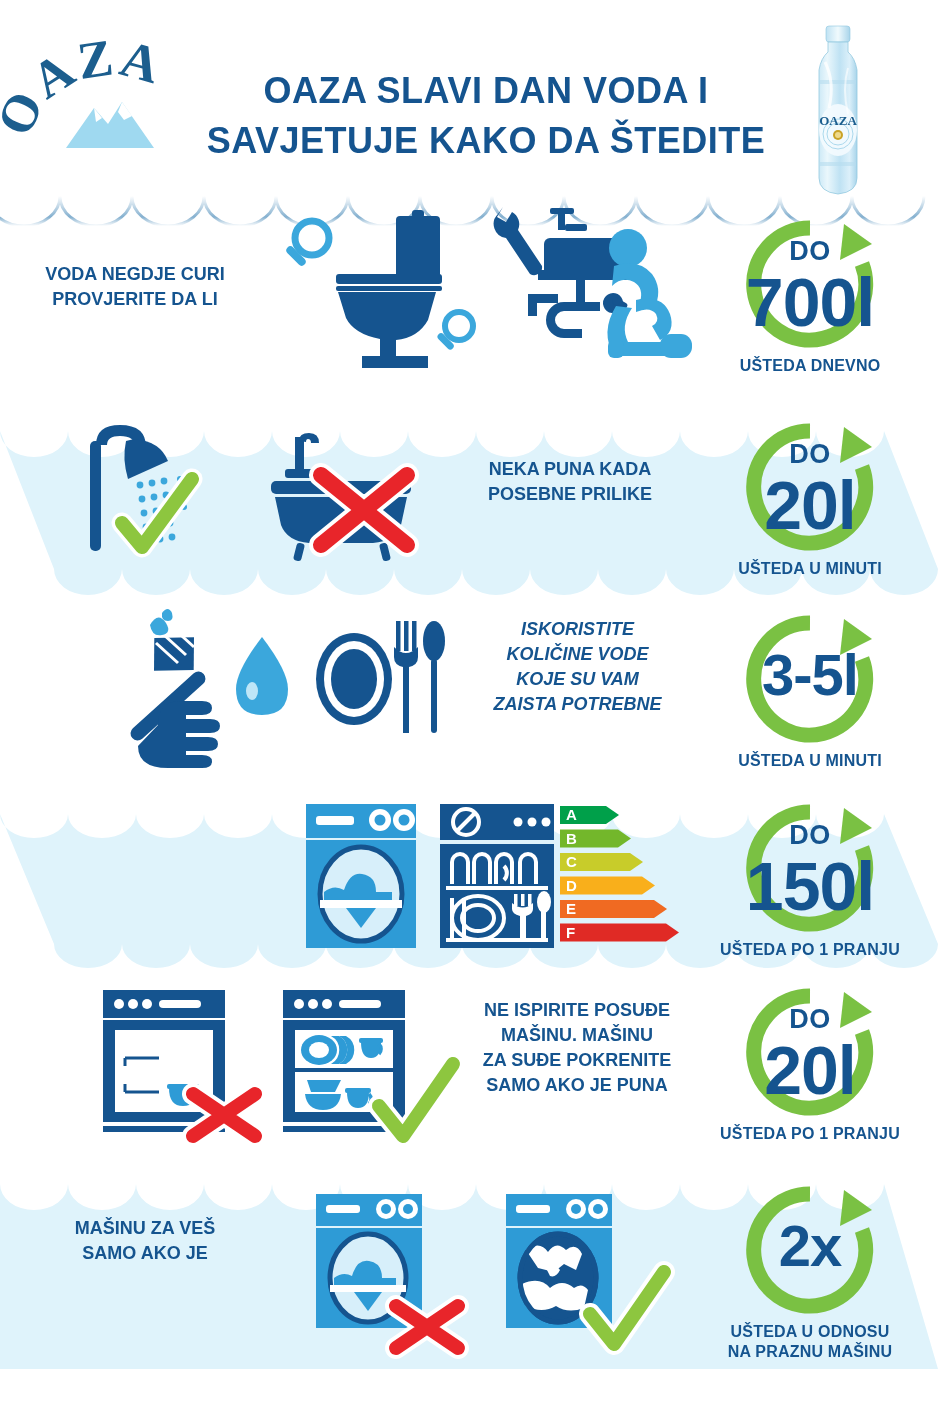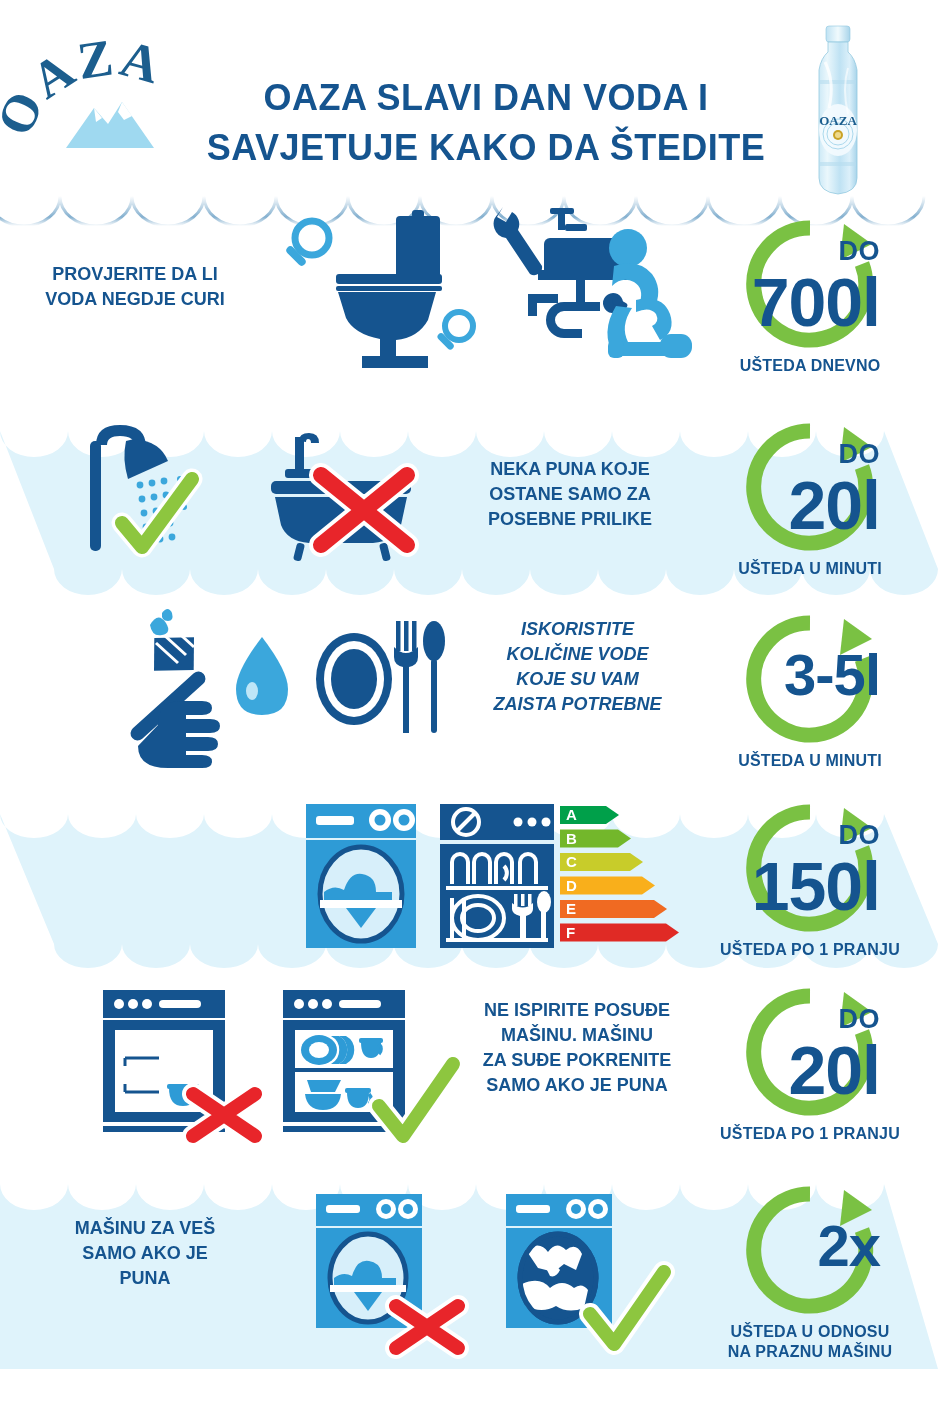--- a/index.html
+++ b/index.html
@@ -14,21 +14,20 @@
   
   .header {
     position: relative; width: 938px; height: 200px; background: #ffffff;
   }
   .logo {
     position: absolute; left: 22px; top: 48px; width: 170px; height: 115px;
   }
   .title-wrap {
     position: absolute; left: 196px; top: 66px; width: 580px;
     text-align: center;
-    margin-top: 7px;
   }
   .title-line {
     color: #15548F; font-size: 36px; font-weight: bold; letter-spacing: 0.5px;
     line-height: 50px; white-space: nowrap;
   }
   .bottle { position: absolute; left: 795px; top: 22px; width: 86px; height: 180px; }
 
   
   .header-scallop {
     position: absolute; left: 0; top: 196px; width: 938px; height: 48px;
@@ -40,21 +39,21 @@
   .band { position: absolute; left:0; width: 938px; }
 
   .cell-text {
     color: #15548F; font-size: 18px; font-weight: bold;
     line-height: 25px; text-align: center;
   }
   .cell { position: absolute; }
 
   
   .badge { position: absolute; text-align: center; }
-  .badge-circle { position: relative; width: 140px; height: 140px; margin: 0 auto; text-align: right; }
+  .badge-circle { position: relative; width: 140px; height: 140px; margin: 0 auto; }
   .badge-do {
     position:absolute; left:0; right:0; top:22px;
     font-size: 27px; font-weight: bold; color:#15548F; letter-spacing: .5px;
   }
   .badge-val {
     position:absolute; left:0; right:0; top:60px;
     font-size: 68px; font-weight: bold; color:#15548F; letter-spacing: -1px;
     line-height: 56px;
   }
   .badge-val.solo { top: 30px; font-size: 58px; line-height: 72px; }
@@ -145,22 +144,22 @@
                    a36,30 0 0 0 72,0 a36,30 0 0 0 72,0 a36,30 0 0 0 72,0 a36,30 0 0 0 72,0
                    a36,30 0 0 0 72,0 a36,30 0 0 0 72,0 a36,30 0 0 0 72,0 a36,30 0 0 0 72,0
                    a36,30 0 0 0 72,0"></path>
         </g>
       </svg>
     </div>
   </div>
 
   <div class="row" style="height:205px">
     <div class="cell cell-text" style="left:20px; top:62px; width:230px;">
+      <div>VODA NEGDJE CURI</div>
       <div>PROVJERITE DA LI</div>
-      <div>VODA NEGDJE CURI</div>
     </div>
 
     <div class="cell" style="left:276px; top:8px;">
       <svg width="420" height="165" viewBox="0 0 420 165">
 
         <g fill="#3BA7DC">
           <circle cx="36" cy="30" r="17" fill="none" stroke="#3BA7DC" stroke-width="7"></circle>
           <path d="M28 24 a12 12 0 0 1 14 -4" fill="none" stroke="#FFFFFF" stroke-width="3" stroke-linecap="round"></path>
           <rect x="8" y="44" width="24" height="8" rx="4" fill="#3BA7DC" transform="rotate(45 20 48)"></rect>
         </g>
@@ -286,22 +285,21 @@
           <rect x="126" y="110" width="8" height="18" rx="3" transform="rotate(-14 130 119)"></rect>
         </g>
         <g>
           <path d="M66 42 L152 112 M152 42 L66 112" stroke="#FFFFFF" stroke-width="24" stroke-linecap="round"></path>
           <path d="M66 42 L152 112 M152 42 L66 112" stroke="#E8252A" stroke-width="16" stroke-linecap="round"></path>
         </g>
       </svg>
     </div>
 
     <div class="cell cell-text" style="left:450px; top:52px; width:240px;">
-      <div>NEKA PUNA KOJE</div>
-      <div>OSTANE SAMO ZA</div>
+      <div>NEKA PUNA KADA</div>
       <div>POSEBNE PRILIKE</div>
     </div>
 
     <div class="badge" style="left:700px; top:12px; width:220px;">
       <div class="badge-circle">
         <svg width="140" height="140" viewBox="0 0 140 140" style="position:absolute;left:0;top:0;">
           <path d="M70 14 a56 56 0 1 0 52 36" fill="none" stroke="#7AC143" stroke-width="15"></path>
           <polygon points="104,10 132,30 100,46" fill="#7AC143"></polygon>
         </svg>
         <div class="badge-do">DO</div>
@@ -563,21 +561,20 @@
     <svg class="band" style="top:0;height:211px" width="938" height="211" viewBox="0 0 938 211" preserveAspectRatio="none">
       <path d="M0,26 a34,26 0 0 0 68,0 a34,26 0 0 0 68,0 a34,26 0 0 0 68,0 a34,26 0 0 0 68,0
                a34,26 0 0 0 68,0 a34,26 0 0 0 68,0 a34,26 0 0 0 68,0 a34,26 0 0 0 68,0
                a34,26 0 0 0 68,0 a34,26 0 0 0 68,0 a34,26 0 0 0 68,0 a34,26 0 0 0 68,0
                a34,26 0 0 0 68,0 L938,211 L0,211 Z" fill="#DFF3FB"></path>
     </svg>
 
     <div class="cell cell-text" style="left:30px; top:58px; width:230px;">
       <div>MAŠINU ZA VEŠ</div>
       <div>SAMO AKO JE</div>
-      <div>PUNA</div>
     </div>
 
     <div class="cell" style="left:310px; top:34px;">
       <svg width="170" height="160" viewBox="0 0 170 160">
         <g>
           <rect x="6" y="2" width="106" height="32" fill="#2E9BD6"></rect>
           <rect x="16" y="13" width="34" height="8" rx="3" fill="#FFFFFF"></rect>
           <circle cx="76" cy="17" r="10" fill="#FFFFFF"></circle>
             <circle cx="76" cy="17" r="5" fill="#2E9BD6"></circle>
           <circle cx="98" cy="17" r="10" fill="#FFFFFF"></circle>

